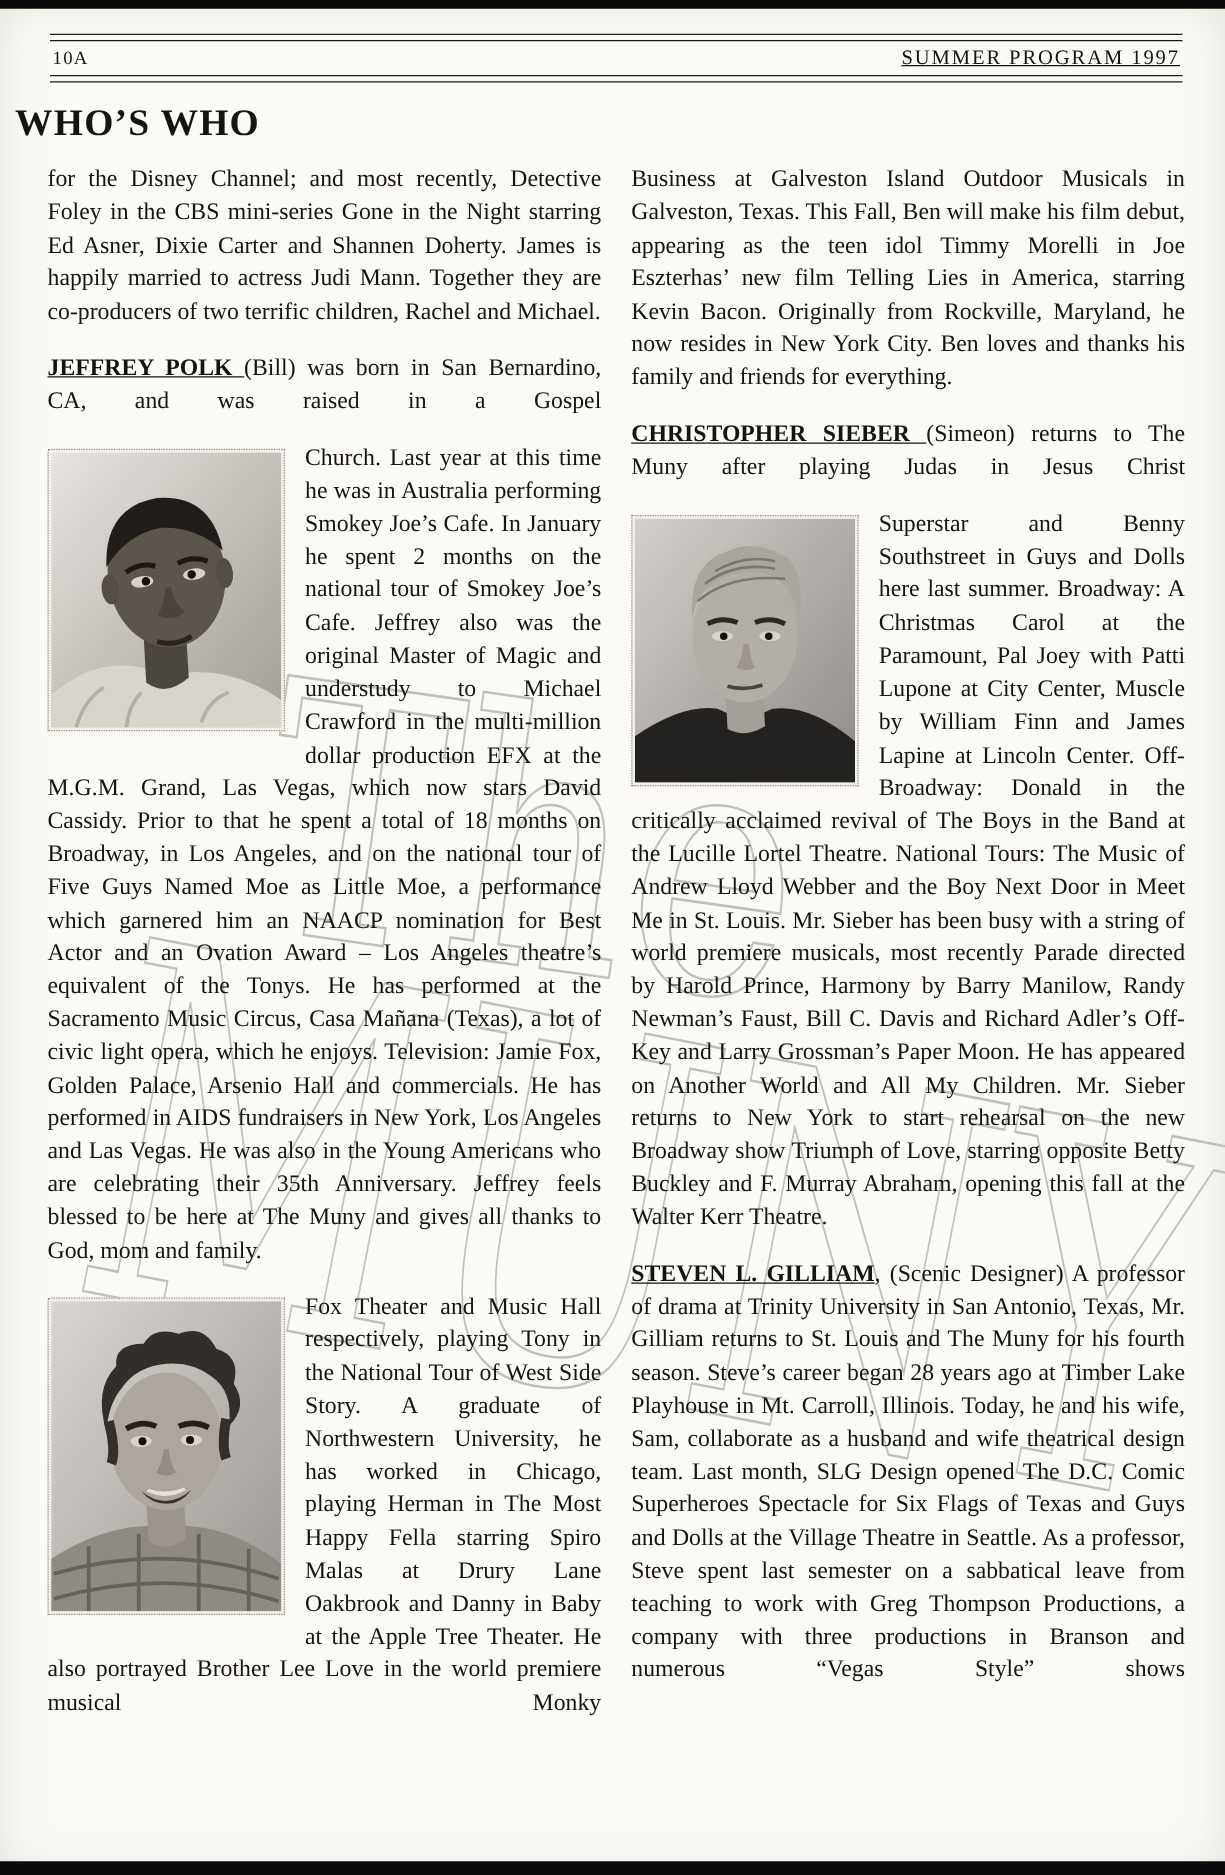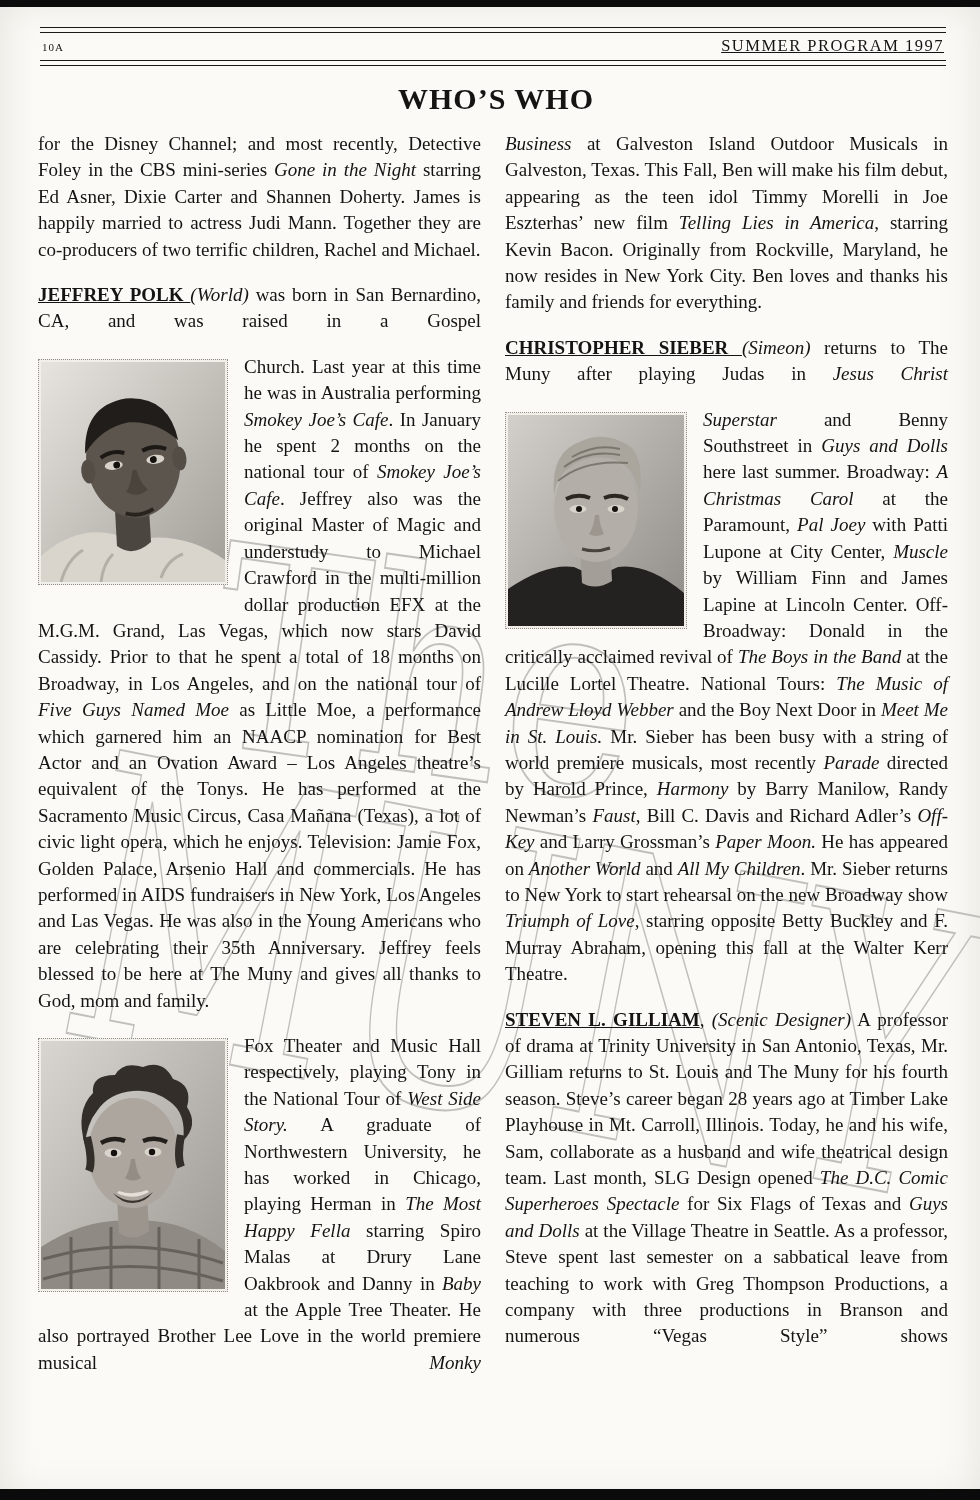--- a/index.html
+++ b/index.html
@@ -6,31 +6,31 @@
   body{width:980px;background:#d8d6d2;font-family:"Liberation Serif", serif;}
   .page{position:relative;width:980px;height:1500px;background:#fbfaf6;overflow:hidden;color:#161412;
         box-shadow:inset 0 0 40px rgba(120,115,105,.18);}
   .scan-bar{position:absolute;left:0;right:0;background:#0b0b0b;z-index:6;}
   .scan-bar.top{top:0;height:7px;}
   .scan-bar.bottom{bottom:0;height:11px;}
   .watermark{position:absolute;top:0;left:0;z-index:1;pointer-events:none;}
   .header{position:absolute;top:27px;left:40px;right:34px;z-index:2;}
   .rule{height:4px;border-top:1px solid #1c1a18;border-bottom:1px solid #1c1a18;}
   .header-row{display:flex;justify-content:space-between;align-items:baseline;padding:3px 2px 4px 2px;}
-  .pagenum{font-size:11px;letter-spacing:1px;}
+  .pagenum{font-size:15px;letter-spacing:1px;}
   .program{font-size:16.5px;letter-spacing:1.5px;text-decoration:underline;}
-  .title{position:absolute;top:62px;left:12px;right:0;text-align:center;z-index:2;
+  .title{position:absolute;top:62px;left:12px;right:0;z-index:2;
          font-size:30px;font-weight:bold;letter-spacing:1px;}
   .columns{position:absolute;top:112px;left:38px;right:32px;bottom:16px;display:flex;gap:24px;z-index:2;}
   .col{flex:1;min-width:0;}
   .para{font-size:19px;line-height:26.4px;text-align:justify;}
   .bio{margin-top:19px;}
   .jl{text-align-last:justify;}
   .sb{font-weight:bold;text-decoration:underline;}
-  .si{font-style:italic;}
+  .si{}
   .photo{float:left;margin:5px 16px 7px 0;padding:2px;background:#f1efe9;
          border:1px dotted #928e86;}
   .photo svg{display:block;}
 </style>
 </head>
 <body>
 
 <div class="page">
 
   <div class="scan-bar top"></div>
@@ -53,21 +53,21 @@
 
   <h1 class="title">WHO’S WHO</h1>
 
   <main class="columns">
 
     <section class="col">
 
       <p class="para"><span>for the Disney Channel; and most recently, Detective Foley in the CBS mini-series </span><span class="si">Gone in the Night</span><span> starring Ed Asner, Dixie Carter and Shannen Doherty. James is happily married to actress Judi Mann. Together they are co-producers of two terrific children, Rachel and Michael.</span></p>
 
       <div class="bio">
-        <p class="para jl"><span class="sb">JEFFREY POLK </span><span class="si">(World)</span><span> was born in San Bernardino, CA, and was raised in a Gospel</span></p>
+        <p class="para jl"><span class="sb">JEFFREY POLK </span><span class="si">(Bill)</span><span> was born in San Bernardino, CA, and was raised in a Gospel</span></p>
         <div class="para">
           <span class="photo">
             <svg width="184" height="220" viewBox="0 0 184 220">
               <defs>
                 <linearGradient id="pbg" x1="0" y1="0" x2="1" y2="1">
                   <stop offset="0" stop-color="#e7e4df"></stop>
                     <stop offset="1" stop-color="#a19d97"></stop>
                 </linearGradient>
               </defs>
               <rect width="184" height="220" fill="url(#pbg)"></rect>

